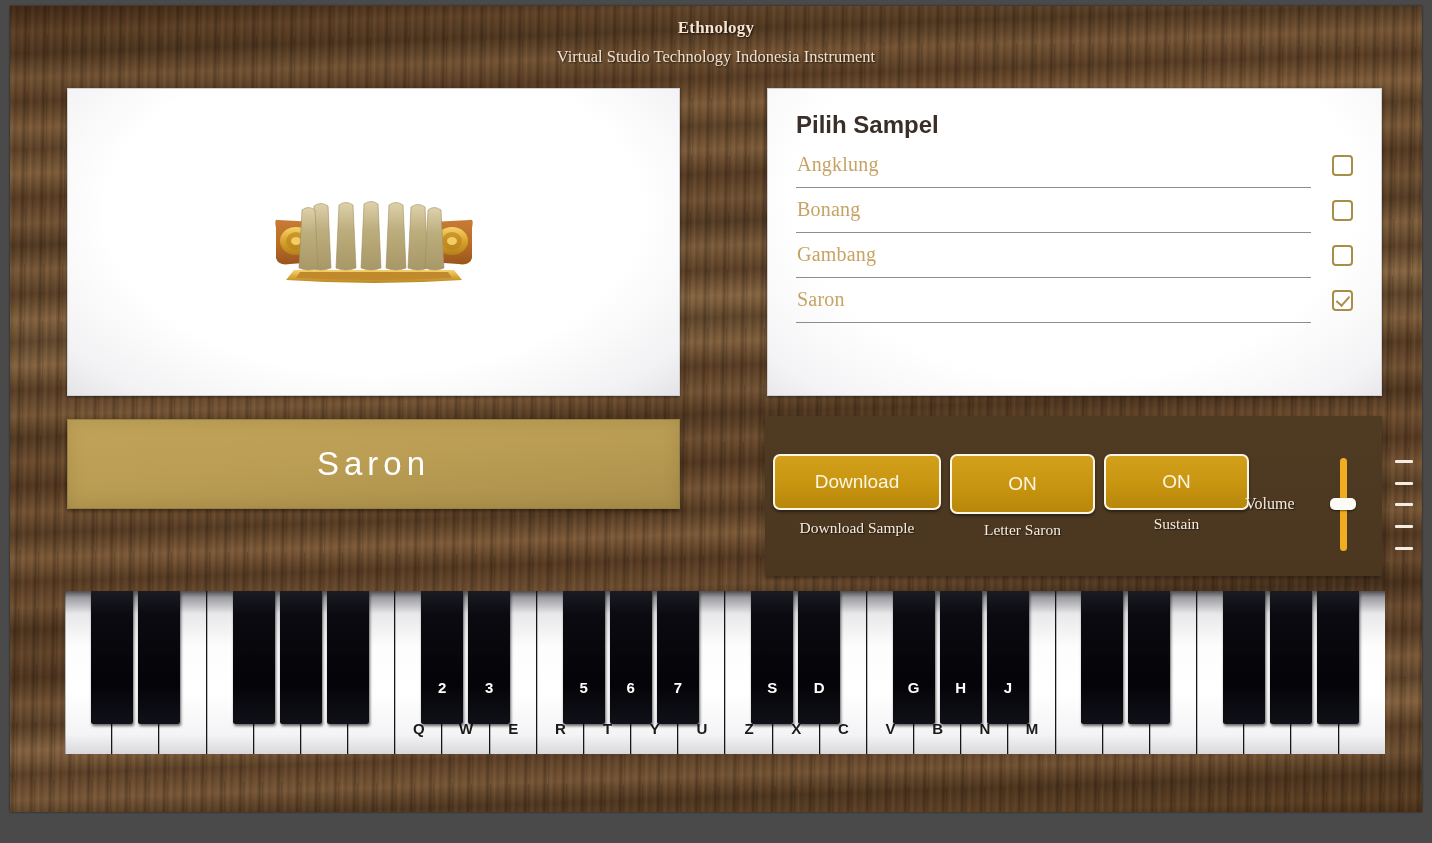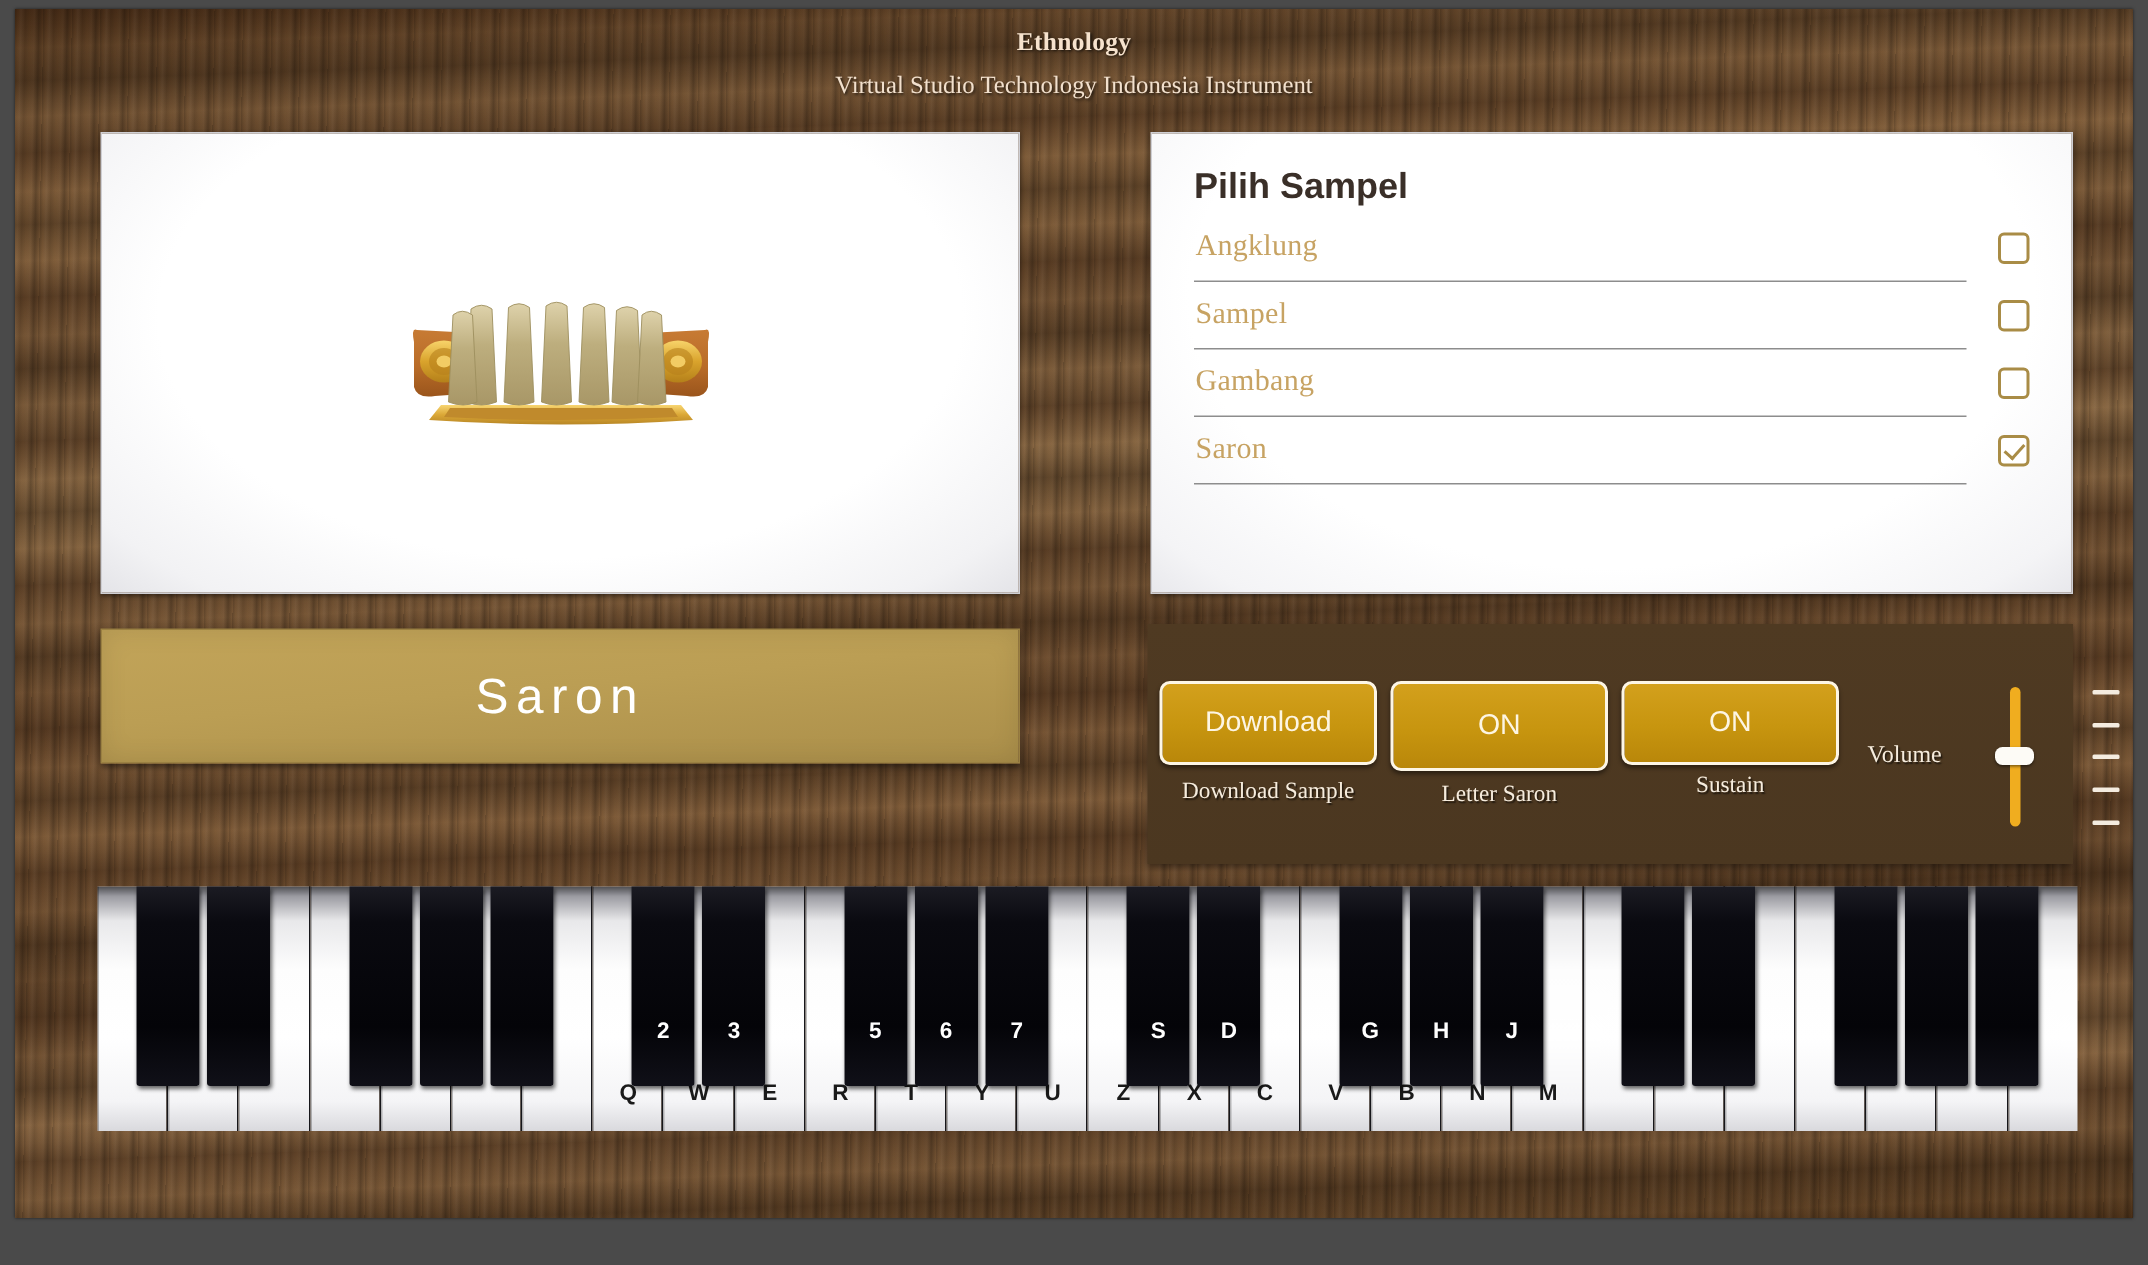--- a/index.html
+++ b/index.html
@@ -98,21 +98,21 @@
   .btns { position:absolute; left:8px; top:38px; display:flex; align-items:flex-start; }
   .btncell { text-align:center; margin-right:9px; }
   .gbtn {
     background:linear-gradient(180deg,#d3a01c 0%, #c7950f 55%, #b9870a 100%);
     border:2px solid #fdf6e6; border-radius:7px;
     color:#fdf5e3; font-family:"Liberation Sans", sans-serif;
     font-size:19px; cursor:pointer;
     box-shadow:0 2px 3px rgba(0,0,0,.45);
     display:flex; align-items:center; justify-content:center;
   }
-  .gbtn.b1 { width:145px; height:56px; }
+  .gbtn.b1 { width:168px; height:56px; }
   .gbtn.b2 { width:145px; height:60px; }
   .gbtn.b3 { width:145px; height:56px; }
   .blabel {
     margin-top:7px; font-size:15.5px; color:#f6ecdd;
     text-shadow:1px 1px 1px rgba(0,0,0,.6);
   }
   .b1w{margin-top:9px;} .b3w{margin-top:5px;}
 
   .volwrap {
     position:absolute; left:480px; top:38px; display:flex; align-items:center; height:100px;gap:38px;
@@ -228,21 +228,21 @@
   </div>
 
   <div class="panel-list">
     <div class="list-title">Pilih Sampel</div>
 
     <div class="srow">
       <div class="nm">Angklung</div>
       <div class="cbx"></div>
     </div>
     <div class="srow">
-      <div class="nm">Sampel</div>
+      <div class="nm">Bonang</div>
       <div class="cbx"></div>
     </div>
     <div class="srow">
       <div class="nm">Gambang</div>
       <div class="cbx"></div>
     </div>
     <div class="srow">
       <div class="nm">Saron</div>
       <div class="cbx on"></div>
     </div>

